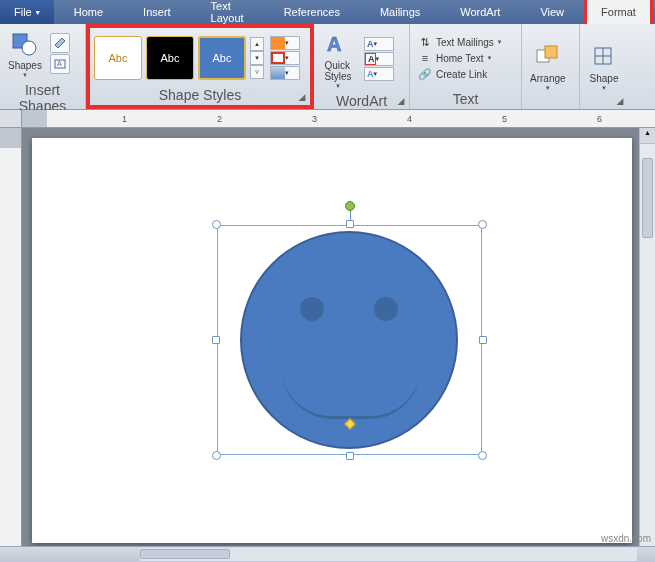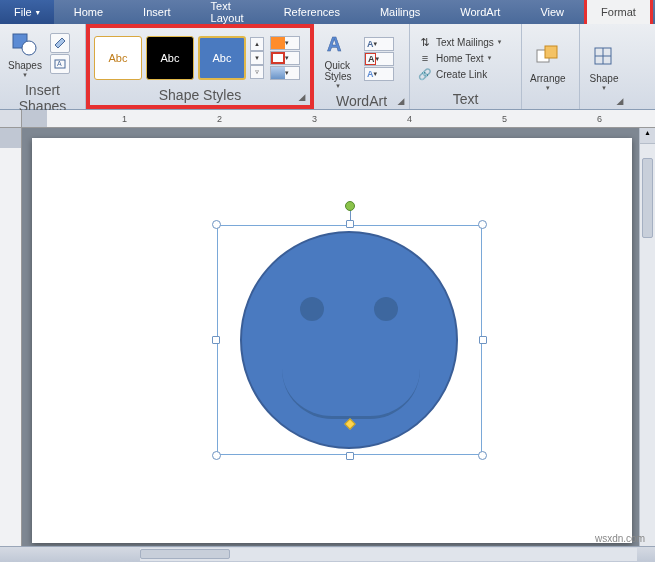--- a/index.html
+++ b/index.html
@@ -77,21 +77,21 @@
     .mouth { position: absolute; bottom: 28px; left: 40px; width: 138px; height: 50px; border-bottom: 3px solid #3d679f; border-radius: 0 0 80px 80px; }
 
     .v-scroll { position: absolute; right: 0; top: 0; bottom: 0; width: 16px; background: #e6e9ee; border-left: 1px solid #b5bdc9; }
     .v-scroll .sbtn { height: 16px; background: #d4d9e2; border-bottom: 1px solid #b5bdc9; font-size: 8px; text-align: center; cursor: pointer; }
     .v-scroll .thumb { position: absolute; top: 30px; left: 2px; right: 2px; height: 80px; background: #c8cfda; border: 1px solid #a5b0c2; border-radius: 2px; cursor: pointer; }
 
     .status-bar { position: absolute; bottom: 0; left: 0; right: 0; height: 16px; background: linear-gradient(#d5dae3, #c0c8d6); border-top: 1px solid #9aa6b8; }
     .h-scroll-track { position: absolute; left: 140px; right: 18px; top: 1px; bottom: 1px; background: #e0e4eb; }
     .h-scroll-thumb { position: absolute; left: 140px; top: 2px; width: 90px; height: 10px; background: #c8cfda; border: 1px solid #a5b0c2; border-radius: 2px; cursor: pointer; }
 
-    .watermark { position: absolute; right: 10px; bottom: 18px; font-size: 10px; color: #888; }
+    .watermark { position: absolute; right: 4px; bottom: 18px; font-size: 10px; color: #888; }
   </style>
 </head>
 <body>
 
 <div class="tabs-bar">
   <div class="tab-file">File</div>
   <div class="tab">Home</div>
   <div class="tab">Insert</div>
   <div class="tab">Text Layout</div>
   <div class="tab">References</div>

